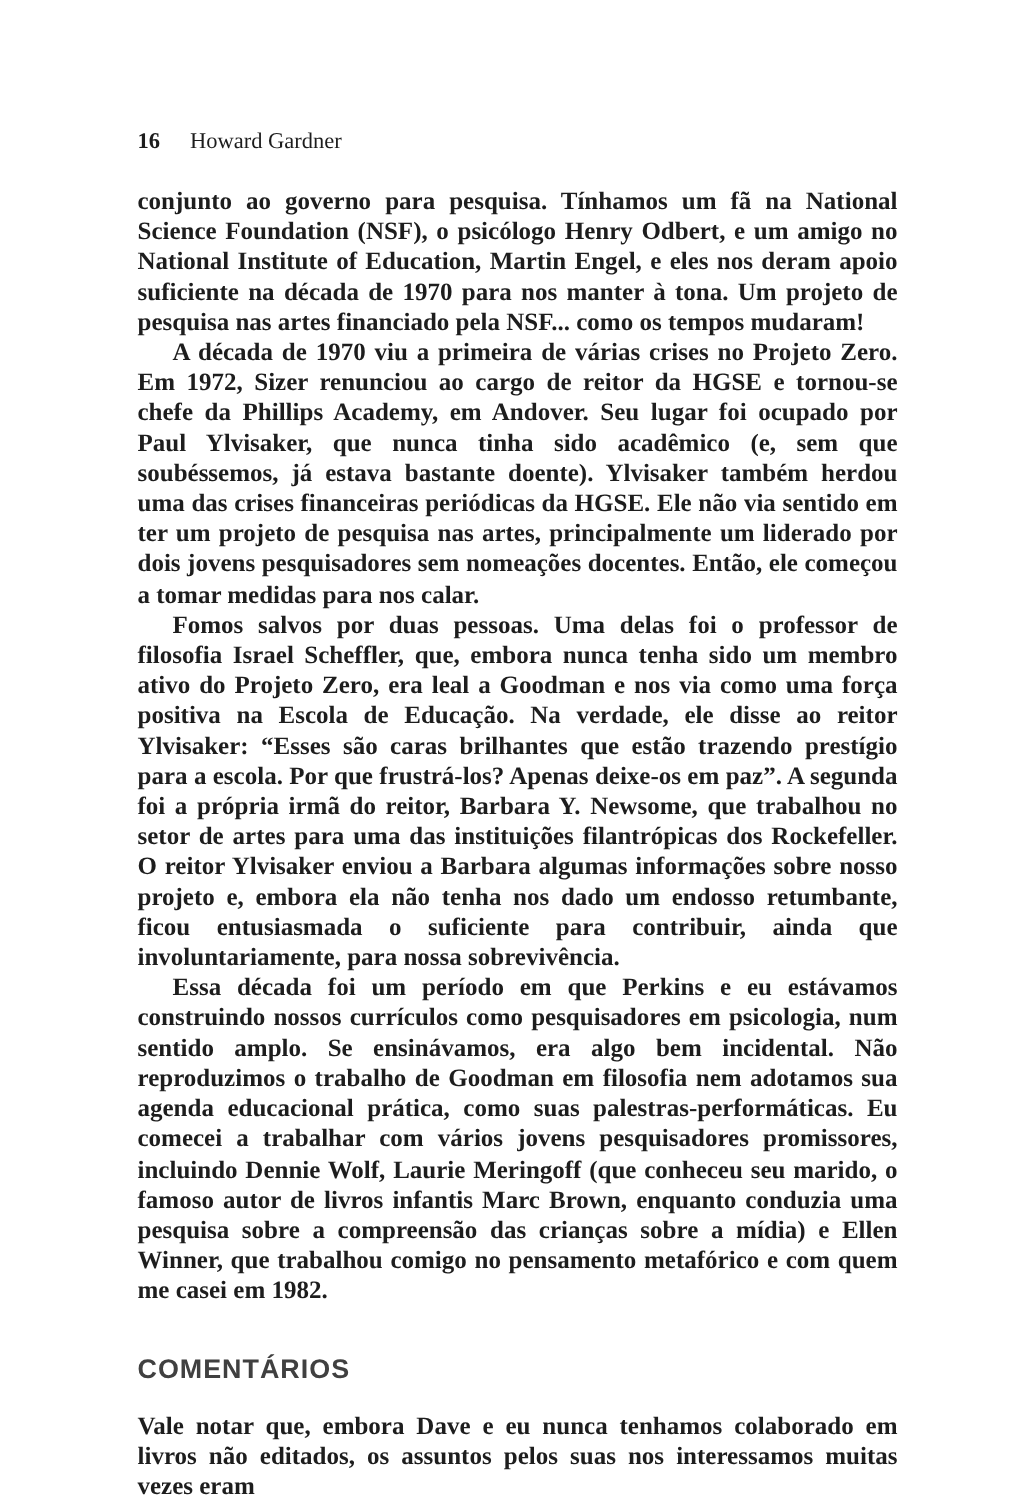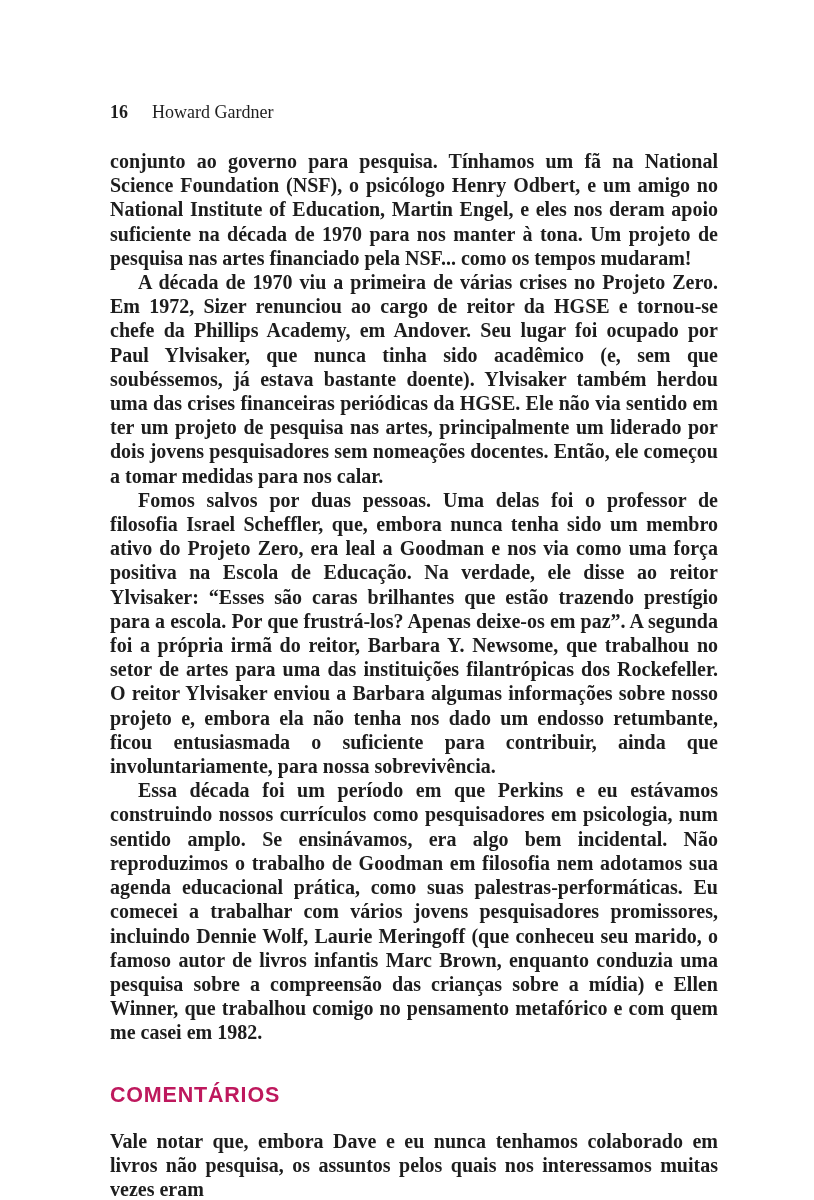--- a/index.html
+++ b/index.html
@@ -51,37 +51,37 @@
   }
   .para.indent {
     text-indent: 28px;
   }
   .section-heading {
     font-family: "Liberation Sans", "DejaVu Sans", sans-serif;
     font-weight: 700;
     font-size: 21.5px;
     line-height: 26px;
     letter-spacing: 0.8px;
-    color: #be185d;
+    color: #404040;
     margin: 37px 0 21px 0;
     text-align: left;
     text-indent: 0;
   }
 </style>
 </head>
 <body>
 
 <div class="page">
 
   <header class="running-head">
     <span class="page-number">16</span><span class="running-title">Howard Gardner</span>
   </header>
 
   <main class="body-text">
     <p class="para">conjunto ao governo para pesquisa. Tínhamos um fã na National Science Foundation (NSF), o psicólogo Henry Odbert, e um amigo no National Institute of Education, Martin Engel, e eles nos deram apoio suficiente na década de 1970 para nos manter à tona. Um projeto de pesquisa nas artes financiado pela NSF... como os tempos mudaram!</p>
     <p class="para indent">A década de 1970 viu a primeira de várias crises no Projeto Zero. Em 1972, Sizer renunciou ao cargo de reitor da HGSE e tornou-se chefe da Phillips Academy, em Andover. Seu lugar foi ocupado por Paul Ylvisaker, que nunca tinha sido acadêmico (e, sem que soubéssemos, já estava bastante doente). Ylvisaker também herdou uma das crises financeiras periódicas da HGSE. Ele não via sentido em ter um projeto de pesquisa nas artes, principalmente um liderado por dois jovens pesquisadores sem nomeações docentes. Então, ele começou a tomar medidas para nos calar.</p>
     <p class="para indent">Fomos salvos por duas pessoas. Uma delas foi o professor de filosofia Israel Scheffler, que, embora nunca tenha sido um membro ativo do Projeto Zero, era leal a Goodman e nos via como uma força positiva na Escola de Educação. Na verdade, ele disse ao reitor Ylvisaker: “Esses são caras brilhantes que estão trazendo prestígio para a escola. Por que frustrá-los? Apenas deixe-os em paz”. A segunda foi a própria irmã do reitor, Barbara Y. Newsome, que trabalhou no setor de artes para uma das instituições filantrópicas dos Rockefeller. O reitor Ylvisaker enviou a Barbara algumas informações sobre nosso projeto e, embora ela não tenha nos dado um endosso retumbante, ficou entusiasmada o suficiente para contribuir, ainda que involuntariamente, para nossa sobrevivência.</p>
     <p class="para indent">Essa década foi um período em que Perkins e eu estávamos construindo nossos currículos como pesquisadores em psicologia, num sentido amplo. Se ensinávamos, era algo bem incidental. Não reproduzimos o trabalho de Goodman em filosofia nem adotamos sua agenda educacional prática, como suas palestras-performáticas. Eu comecei a trabalhar com vários jovens pesquisadores promissores, incluindo Dennie Wolf, Laurie Meringoff (que conheceu seu marido, o famoso autor de livros infantis Marc Brown, enquanto conduzia uma pesquisa sobre a compreensão das crianças sobre a mídia) e Ellen Winner, que trabalhou comigo no pensamento metafórico e com quem me casei em 1982.</p>
     <h2 class="section-heading">COMENTÁRIOS</h2>
-    <p class="para">Vale notar que, embora Dave e eu nunca tenhamos colaborado em livros não pesquisa, os assuntos pelos quais nos interessamos muitas vezes eram</p>
+    <p class="para">Vale notar que, embora Dave e eu nunca tenhamos colaborado em livros não editados, os assuntos pelos suas nos interessamos muitas vezes eram</p>
   </main>
 
 </div>
 
 </body></html>

